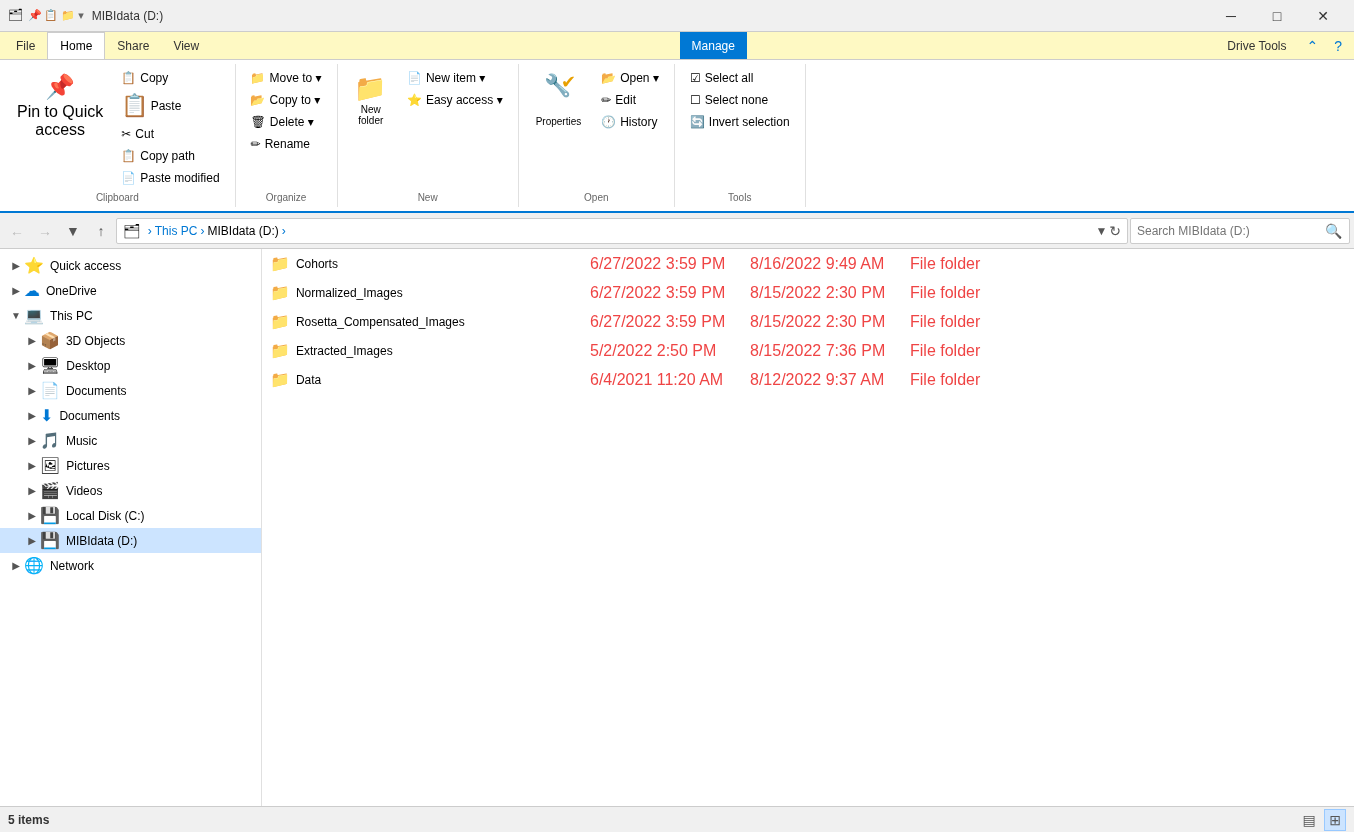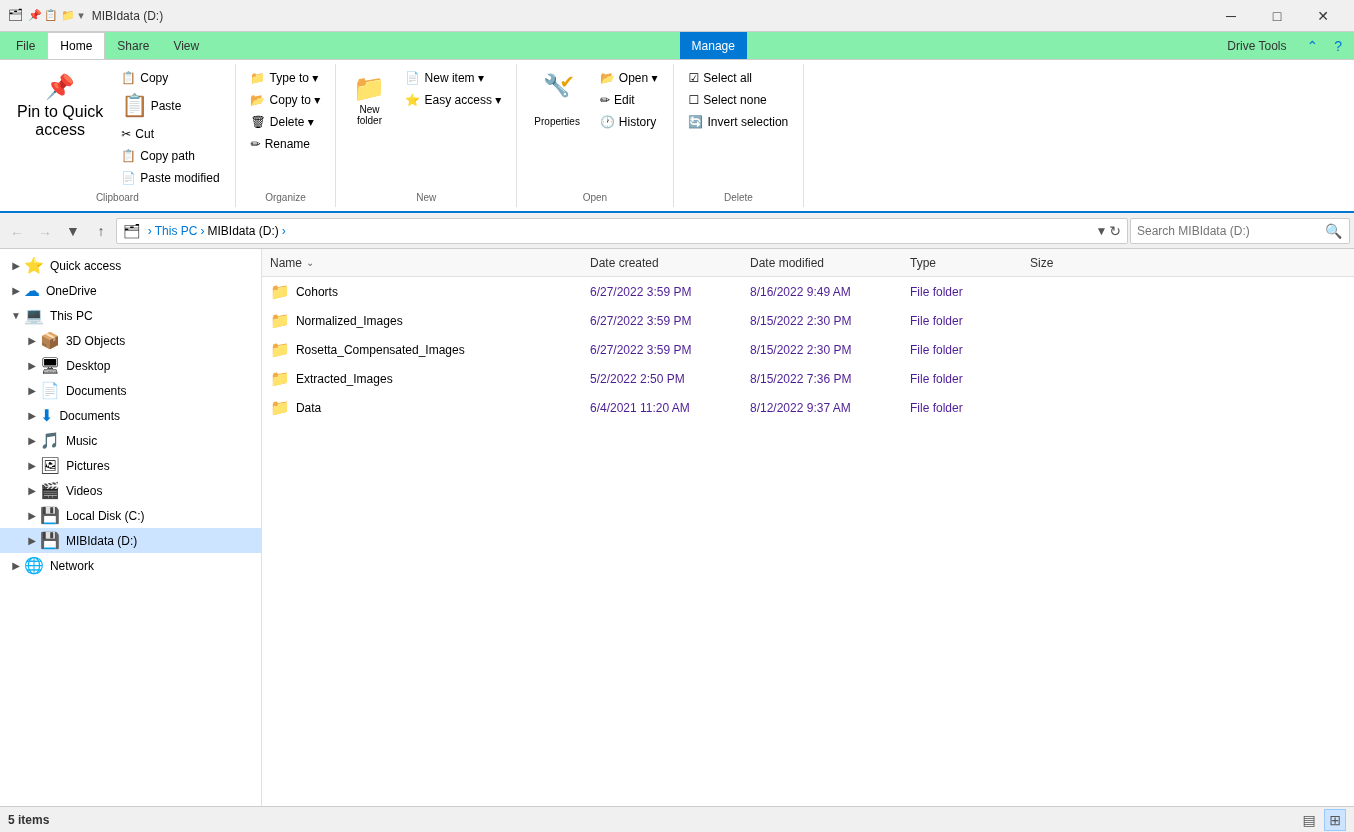--- a/index.html
+++ b/index.html
@@ -6,21 +6,21 @@
     body { font-family: 'Segoe UI', Arial, sans-serif; font-size: 12px; background: #f0f0f0; width: 1354px; height: 832px; overflow: hidden; display: flex; flex-direction: column; }
 
     
     .title-bar { height: 32px; background: #f0f0f0; display: flex; align-items: center; padding: 0 8px; border-bottom: 1px solid #ccc; }
     .title-bar-icon { width: 16px; height: 16px; margin-right: 4px; }
     .title-bar-title { font-size: 12px; color: #333; flex: 1; }
     .title-bar-controls { display: flex; gap: 0; }
     .title-bar-btn { width: 46px; height: 32px; border: none; background: transparent; cursor: pointer; font-size: 14px; display: flex; align-items: center; justify-content: center; color: #333; }
 
     
-    .ribbon-tabs { display: flex; background: #86efac; border-bottom: 1px solid #ccc; padding: 0 4px; }
+    .ribbon-tabs { display: flex; background: #fef9c3; border-bottom: 1px solid #ccc; padding: 0 4px; }
     .ribbon-tab { padding: 6px 12px; font-size: 12px; cursor: pointer; border: none; background: transparent; color: #333; }
     .ribbon-tab.active { background: white; border: 1px solid #ccc; border-bottom: none; color: #000; }
     .ribbon-tab.manage { background: #0078d4; color: white; padding: 6px 12px; }
 
     
     .ribbon { background: white; border-bottom: 2px solid #0078d4; display: flex; align-items: stretch; padding: 4px 0; min-height: 90px; }
     .ribbon-group { display: flex; flex-direction: column; align-items: center; border-right: 1px solid #e0e0e0; padding: 4px 8px; }
     .ribbon-group-label { font-size: 10px; color: #666; margin-top: auto; padding-top: 4px; text-align: center; }
     .ribbon-buttons { display: flex; align-items: flex-start; gap: 2px; flex: 1; }
     .ribbon-btn-large { display: flex; flex-direction: column; align-items: center; padding: 4px 8px; cursor: pointer; border: 1px solid transparent; border-radius: 2px; min-width: 48px; }
@@ -56,21 +56,21 @@
     .file-area { flex: 1; background: white; display: flex; flex-direction: column; overflow: hidden; }
     .file-list-header { display: flex; align-items: center; background: #f8f8f8; border-bottom: 1px solid #e0e0e0; padding: 4px 0; min-height: 28px; }
     .file-list-header .col { padding: 2px 8px; font-size: 12px; color: #333; cursor: pointer; display: flex; align-items: center; gap: 4px; }
     .col-name { width: 320px; }
     .col-created { width: 160px; }
     .col-modified { width: 160px; }
     .col-type { width: 120px; }
     .col-size { flex: 1; }
     .file-list-body { flex: 1; overflow-y: auto; }
     .file-row { display: flex; align-items: center; padding: 3px 0; cursor: pointer; }
-    .file-row .col { padding: 2px 8px; font-size: 12px; color: #4c1d95; }
+    .file-row .col { padding: 2px 8px; font-size: 16px; color: #ef4444; }
     .folder-icon { color: #dcb55a; font-size: 16px; margin-right: 6px; }
     .file-row .name-cell { display: flex; align-items: center; width: 320px; padding: 2px 8px; }
 
     
     .status-bar { height: 26px; background: #f0f0f0; border-top: 1px solid #ccc; display: flex; align-items: center; padding: 0 8px; justify-content: space-between; }
     .status-left { font-size: 12px; color: #333; font-weight: bold; }
     .status-right { display: flex; gap: 4px; }
     .view-btn { width: 22px; height: 22px; border: none; background: transparent; cursor: pointer; display: flex; align-items: center; justify-content: center; color: #555; font-size: 14px; border: 1px solid transparent; }
     .view-btn.active { background: #cce4ff; border-color: #99c9ff; }
 
@@ -135,21 +135,21 @@
       </div>
     </div>
     <span class="ribbon-group-label">Clipboard</span>
   </div>
 
   <div class="ribbon-group">
     <div class="ribbon-group-inner">
       <div style="display:flex;flex-direction:column;gap:2px;">
         <div class="ribbon-btn-small">
           <span>📁</span>
-          <span>Type to ▾</span>
+          <span>Move to ▾</span>
         </div>
         <div class="ribbon-btn-small">
           <span>📂</span>
           <span>Copy to ▾</span>
         </div>
         <div class="ribbon-btn-small">
           <span>🗑</span>
           <span>Delete ▾</span>
         </div>
         <div class="ribbon-btn-small">
@@ -216,21 +216,21 @@
       </div>
       <div class="ribbon-btn-small">
         <span>☐</span>
         <span>Select none</span>
       </div>
       <div class="ribbon-btn-small">
         <span>🔄</span>
         <span>Invert selection</span>
       </div>
     </div>
-    <span class="ribbon-group-label">Delete</span>
+    <span class="ribbon-group-label">Tools</span>
   </div>
 </div>
 
 <div class="nav-bar">
   <button class="nav-btn disabled">←</button>
   <button class="nav-btn disabled">→</button>
   <button class="nav-btn">▼</button>
   <button class="nav-btn">↑</button>
   <div class="address-bar">
     <span style="margin-right:4px;font-size:14px;">🗂</span>
@@ -327,38 +327,20 @@
 
     <div class="sidebar-item">
       <span class="expand">▶</span>
       <span class="icon">🌐</span>
       <span class="name">Network</span>
     </div>
   </div>
 
   <div class="file-area">
 
-    <div class="file-list-header">
-      <div class="col col-name">
-        <span>Name</span>
-        <span class="sort-arrow">⌄</span>
-      </div>
-      <div class="col col-created">
-        <span>Date created</span>
-      </div>
-      <div class="col col-modified">
-        <span>Date modified</span>
-      </div>
-      <div class="col col-type">
-        <span>Type</span>
-      </div>
-      <div class="col col-size">
-        <span>Size</span>
-      </div>
-    </div>
 
     <div class="file-list-body">
 
       <div class="file-row">
         <div class="name-cell">
           <span class="folder-icon">📁</span>
           <span>Cohorts</span>
         </div>
         <div class="col col-created">6/27/2022 3:59 PM</div>
         <div class="col col-modified">8/16/2022 9:49 AM</div>

